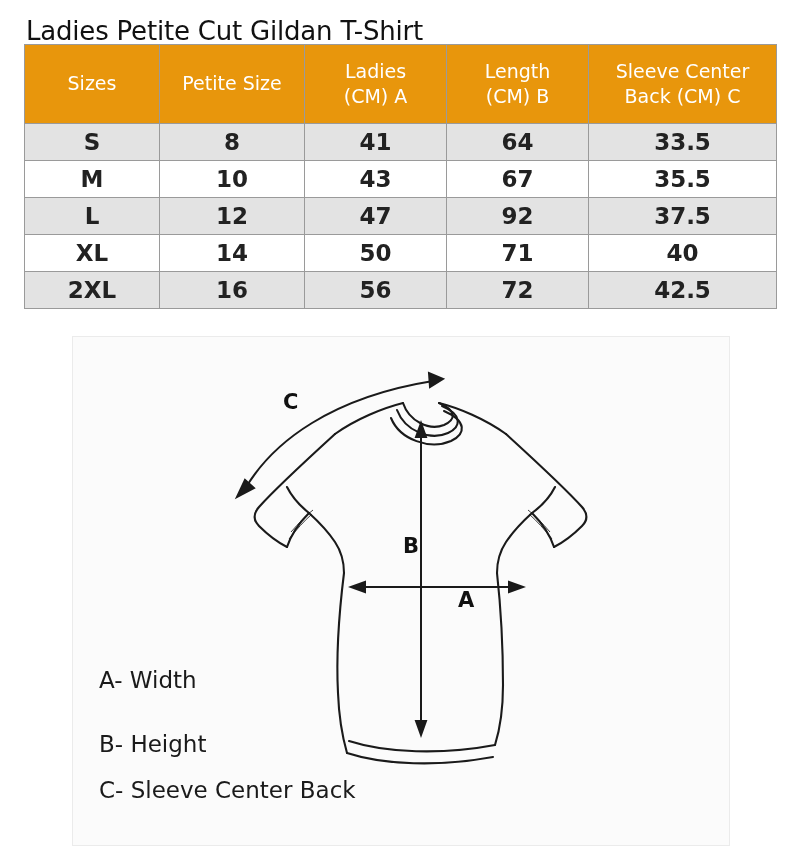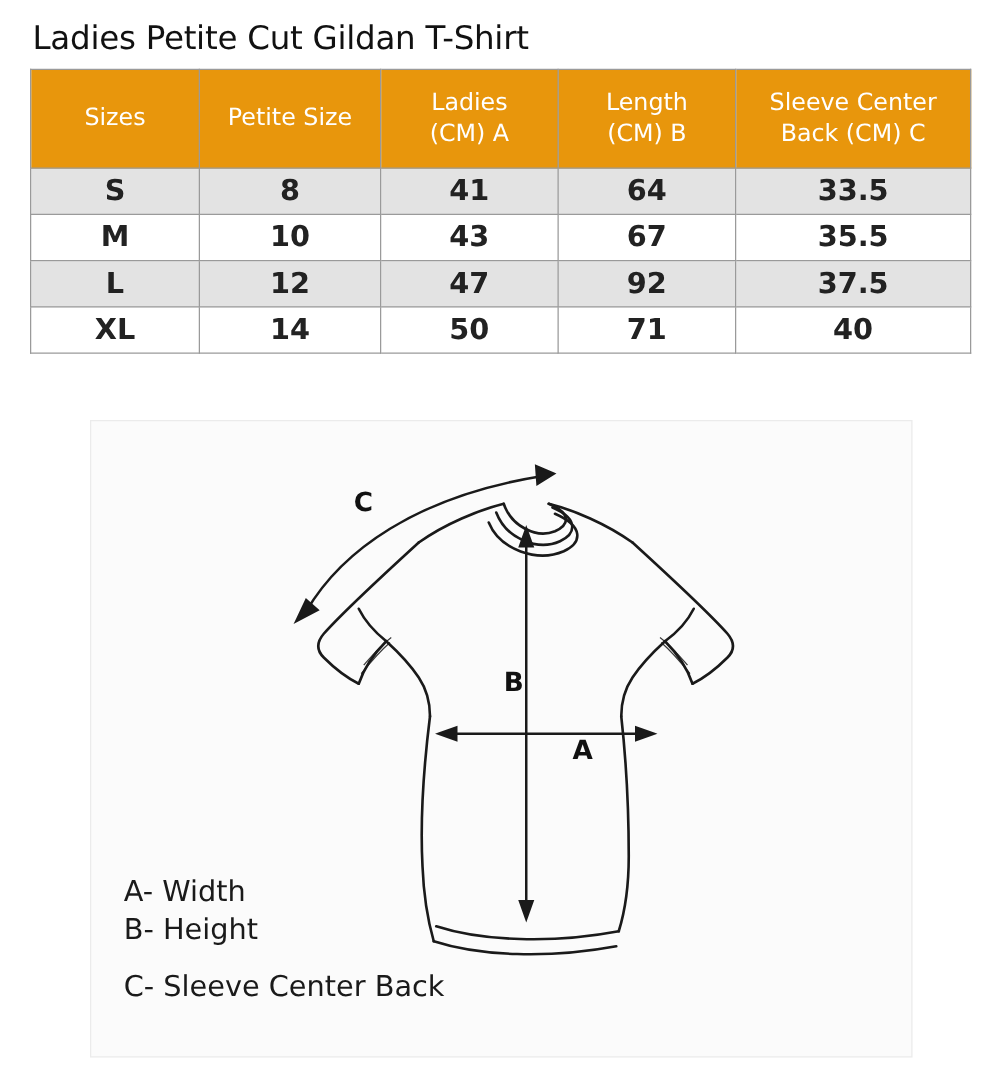--- a/index.html
+++ b/index.html
@@ -30,21 +30,21 @@
     font-weight: normal;
     letter-spacing: -0.2px;
     color: #111111;
     white-space: nowrap;
   }
 
   
   #size-table-wrap {
     position: absolute;
     left: 24px;
-    top: 55px;
+    top: 44px;
     width: 752px;
   }
   table.size-table {
     border-collapse: collapse;
     width: 752px;
     table-layout: fixed;
   }
   table.size-table th,
   table.size-table td {
     border: 1px solid #9a9a9a;
@@ -97,21 +97,21 @@
     left: 0;
     top: 0;
   }
   .legend {
     position: absolute;
     left: 26px;
     font-size: 23px;
     color: #1a1a1a;
     white-space: nowrap;
   }
-  #legend-a { top: 364px; }
+  #legend-a { top: 330px; }
   #legend-b { top: 394px; }
   #legend-c { top: 440px; }
 
   .dimlabel {
     font-family: "DejaVu Sans", sans-serif;
     font-size: 21px;
     font-weight: bold;
     fill: #111111;
   }
 </style>
@@ -175,20 +175,27 @@
           <td>92</td>
           <td>37.5</td>
         </tr>
         <tr>
           <td>XL</td>
           <td>14</td>
           <td>50</td>
           <td>71</td>
           <td>40</td>
         </tr>
+        <tr class="shaded">
+          <td>2XL</td>
+          <td>16</td>
+          <td>56</td>
+          <td>72</td>
+          <td>42.5</td>
+        </tr>
       </tbody>
     </table>
   </div>
 
   <div id="diagram-panel">
 
     <svg id="diagram-svg" width="656" height="508" viewBox="0 0 656 508">
 
       <g fill="none" stroke="#1a1a1a" stroke-width="2.1" stroke-linejoin="round" stroke-linecap="round">
 

